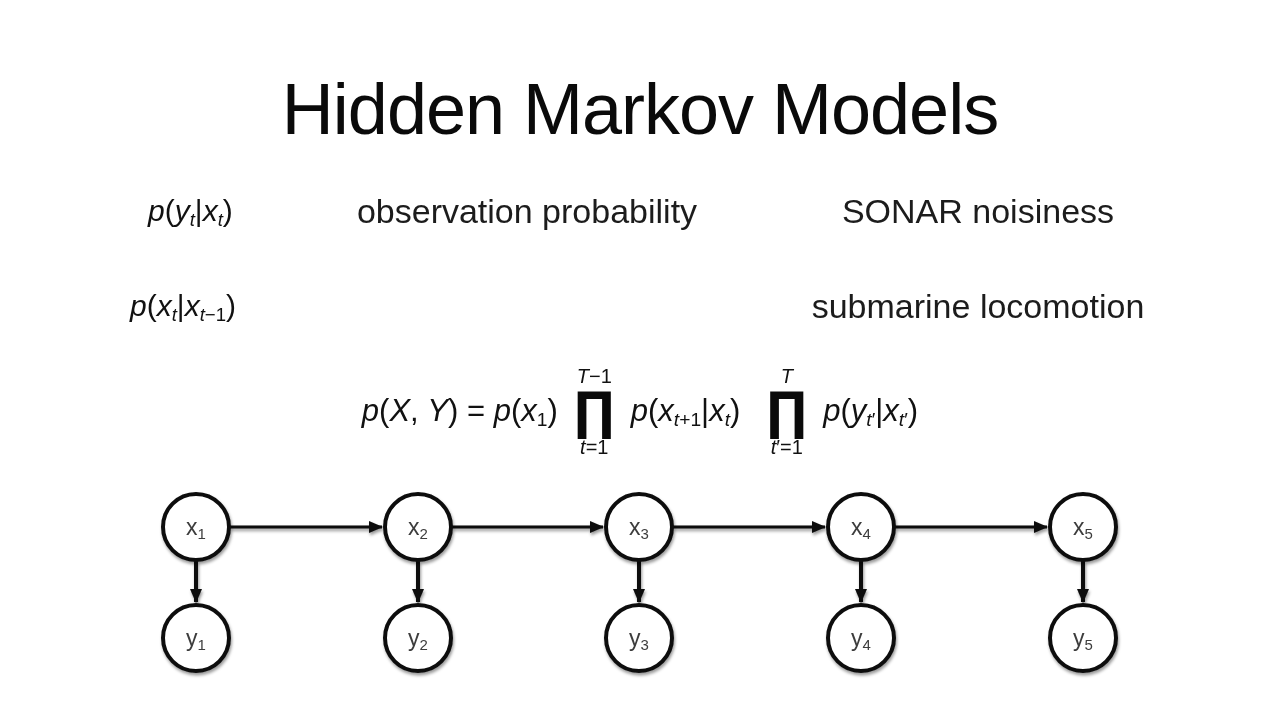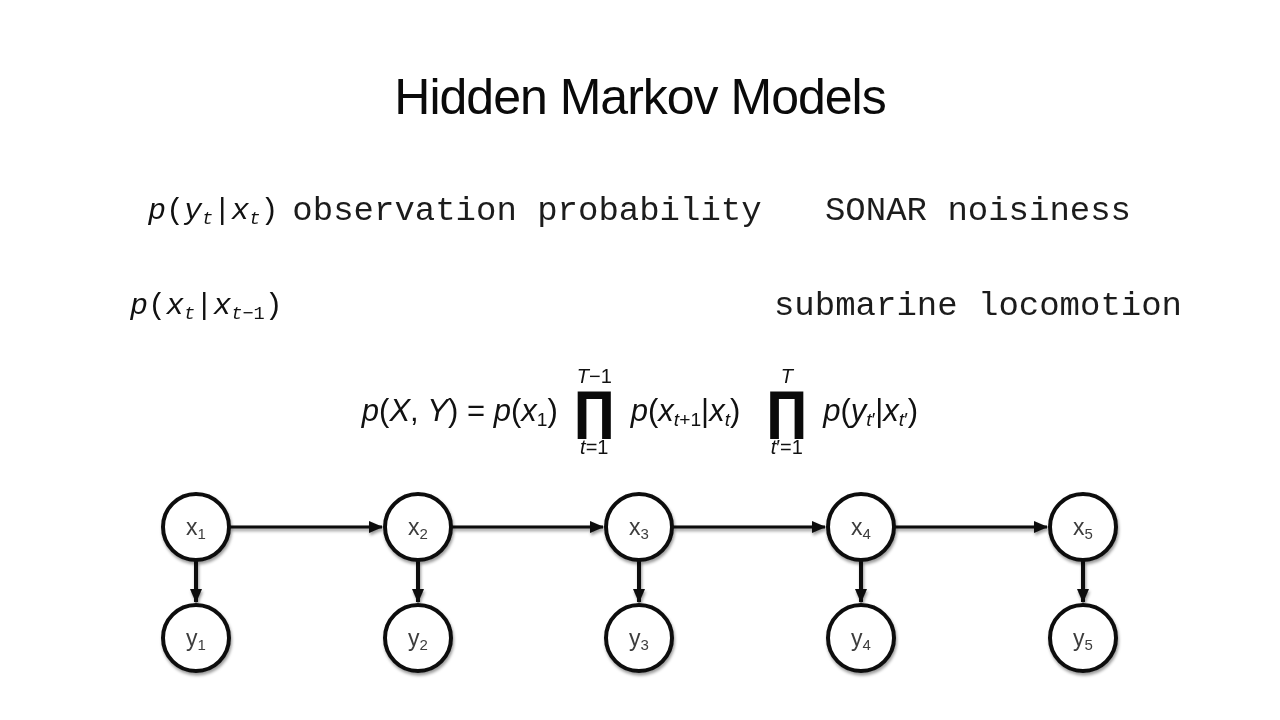--- a/index.html
+++ b/index.html
@@ -16,34 +16,33 @@
     font-family: "Liberation Sans", sans-serif;
     color: #1f1f1f;
   }
   .slide-title {
     position: absolute;
     top: 68px;
     left: 0;
     width: 100%;
     margin: 0;
     text-align: center;
-    font-size: 50px;
+    font-size: 72px;
     font-weight: 300;
     letter-spacing: -1px;
     color: #0a0a0a;
   }
   
   .def-row { position: absolute; left: 0; width: 100%; height: 50px; }
   .def-row .cell {
     position: absolute;
     top: 0;
     height: 50px;
     line-height: 50px;
     white-space: nowrap;
-    font-family: Liberation Mono, monospace;
   }
   .row-1 { top: 186px; }
   .row-2 { top: 281px; }
   .plain-label { font-size: 34px; font-weight: 300; color: #1c1c1c; }
   .centered { transform: translateX(-50%); }
 
   
   .math { font-size: 30px; color: #111; white-space: nowrap; }
   .math i { font-style: italic; }
   .math sub { font-size: 0.62em; vertical-align: -0.28em; }

